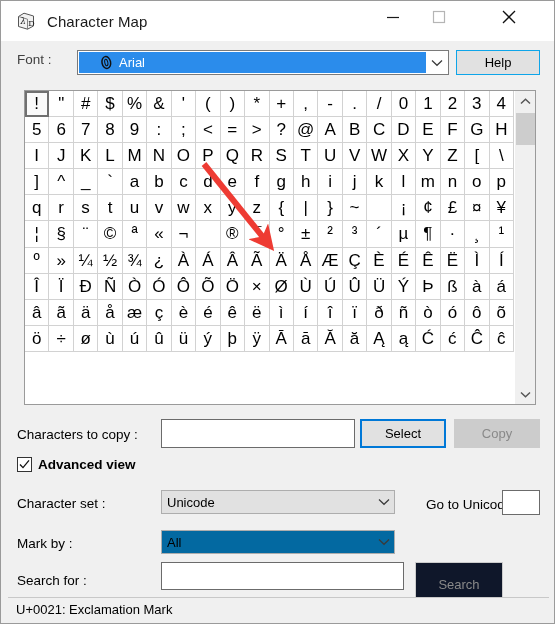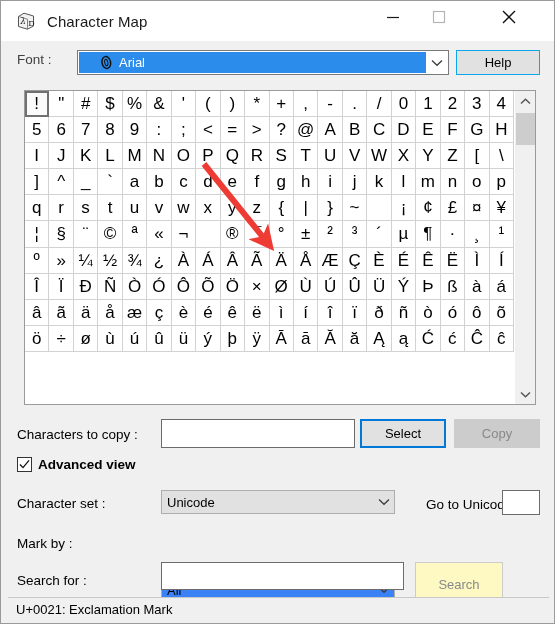--- a/index.html
+++ b/index.html
@@ -240,23 +240,23 @@
   }
 
   
   #groupby-label {
     position: absolute; left: 16px; top: 535px;
     font-size: 13.5px; color: #000;
   }
   #groupby-combo {
     position: absolute; left: 160px; top: 529px;
     width: 234px; height: 24px;
-    background: #3b82f6;
+    background: #0369a1;
     border: 1px solid #adadad;
-    display: flex; align-items: center; margin-top: 48px;
+    display: flex; align-items: center;
   }
   #groupby-value {
     font-size: 13px; color: #000;
     padding-left: 5px; flex: 1 1 auto;
   }
   .combo-arrow {
     width: 20px; flex: none;
     display: flex; align-items: center; justify-content: center;
   }
 
@@ -269,21 +269,21 @@
     position: absolute; left: 160px; top: 561px;
     width: 243px; height: 28px;
     background: #fff;
     border: 1px solid #6b6b6b;
     font-size: 13px; padding: 0 4px;
     font-family: "Liberation Sans", sans-serif;
   }
   #search-btn {
     position: absolute; left: 414px; top: 561px;
     width: 88px; height: 44px;
-    background: #fef9c3;
+    background: #0f172a;
     border: 1px solid #cccccc;
     font-size: 13px; color: #898989;
     display: flex; align-items: center; justify-content: center;
     cursor: default;
   }
 
   
   #statusbar {
     position: absolute; left: 7px; bottom: 2px;
     width: 541px; height: 24px;

